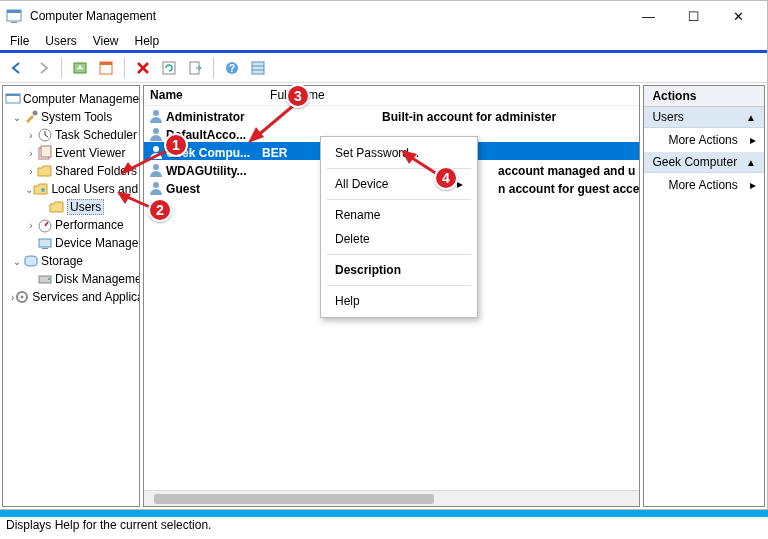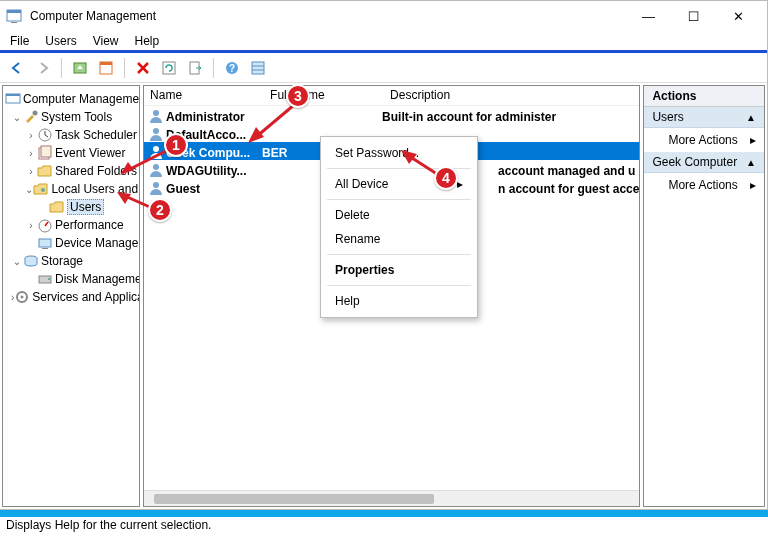--- a/index.html
+++ b/index.html
@@ -16,21 +16,21 @@
   .body-area { flex: 1; display: flex; min-height: 0; }
   .pane { border: 1px solid #888; background: #fff; }
   .tree { width: 186px; margin: 2px 0 2px 2px; padding: 4px 2px; overflow: hidden; }
   .tree-item { display: flex; align-items: center; height: 18px; white-space: nowrap; }
   .tw { width: 12px; display:inline-flex; justify-content: center; color: #666; font-size: 10px; }
   .ic { width: 16px; height: 16px; display: inline-flex; align-items: center; justify-content: center; margin-right: 2px; }
   .sel { background: #d6e8f7; border: 1px dotted #888; padding: 0 2px; }
   .list { flex: 1; margin: 2px 0 2px 3px; display: flex; flex-direction: column; position: relative; }
   .list-col { display: flex; height: 20px; border-bottom: 1px solid #eee; }
   .ch { padding: 2px 6px; }
-  .c1 { width: 120px; } .c2 { width: 120px; } .c3 { flex: 1; }
+  .c1 { width: 120px; font-weight: bold; } .c2 { width: 120px; } .c3 { flex: 1; }
   .list-rows { flex: 1; overflow: hidden; position: relative; }
   .row { display: flex; align-items: flex-end; height: 18px; font-weight: bold; }
   .row .ic { margin-left: 4px; }
   .row .n { width: 96px; overflow: hidden; text-overflow: ellipsis; white-space: nowrap; }
   .row .fn { width: 120px; overflow: hidden; white-space: nowrap; }
   .row .d { flex: 1; overflow: hidden; white-space: nowrap; }
   .row.selblue { background: #0078d7; color: #fff; }
   .scrollbar { height: 16px; background: #f0f0f0; border-top: 1px solid #ddd; position: relative; }
   .scrollbar::after { content:""; position: absolute; left: 10px; top: 3px; width: 280px; height: 10px; background: #c0c0c0; border-radius: 2px; }
   .actions { width: 165px; margin: 2px 2px 2px 3px; display: flex; flex-direction: column; }
@@ -248,21 +248,20 @@
             </svg>
           </span>
           <span>Services and Applications</span>
         </div>
     </div>
 
     <div class="pane list">
       <div class="list-col">
         <div class="ch c1">Name</div>
         <div class="ch c2">Full Name</div>
-        <div class="ch c3">Description</div>
       </div>
       <div class="list-rows">
         <div class="row">
             <span class="ic">
               <svg width="16" height="16">
                 <circle cx="8" cy="5" r="3" fill="#7aa6d1"></circle>
                 <path d="M2 15 A6 6 0 0 1 14 15 Z" fill="#7aa6d1"></path>
               </svg>
             </span>
             <span class="n">Administrator</span>
@@ -336,24 +335,24 @@
 
 <div class="status">
   <span>Displays Help for the current selection.</span>
 </div>
 
 <div class="ctx-menu">
   <div class="ctx-item">Set Password...</div>
   <div class="ctx-sep"></div>
   <div class="ctx-item"><span>All Device</span><span style="float:right">▸</span></div>
   <div class="ctx-sep"></div>
+  <div class="ctx-item">Rename</div>
   <div class="ctx-item">Delete</div>
-  <div class="ctx-item">Rename</div>
   <div class="ctx-sep"></div>
-  <div class="ctx-item" style="font-weight:600">Properties</div>
+  <div class="ctx-item" style="font-weight:600">Description</div>
   <div class="ctx-sep"></div>
   <div class="ctx-item">Help</div>
 </div>
 
 <div class="badge" style="left:164px; top:133px;">
     <span>1</span>
   </div>
 <svg class="arrow" style="left:120px; top:146px;" width="60" height="30">
     <line x1="50" y1="3" x2="8" y2="24" stroke="#d61f26" stroke-width="3"></line>
     <polygon points="0,29 14,24 8,16" fill="#d61f26"></polygon>

